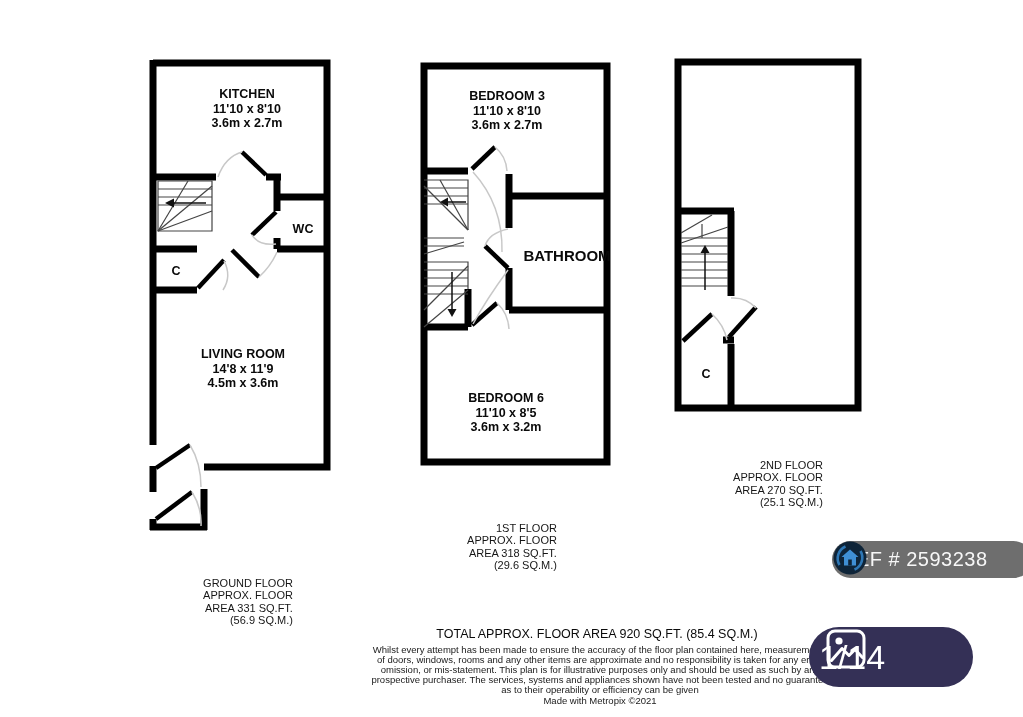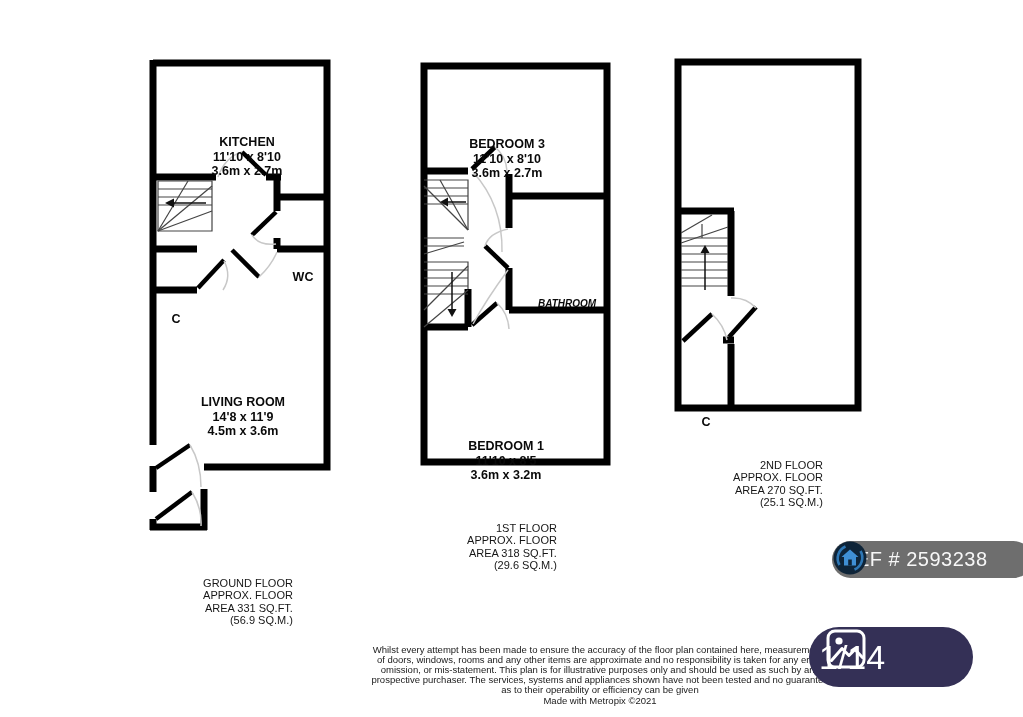--- a/index.html
+++ b/index.html
@@ -3,23 +3,23 @@
 <meta charset="utf-8">
 <style>
   html,body{margin:0;padding:0;background:#fff;}
   #stage{
     position:relative;width:1023px;height:717px;background:#ffffff;
     overflow:hidden;font-family:"Liberation Sans",sans-serif;color:#000;
   }
   svg{position:absolute;left:0;top:0;}
   .room-label{
     position:absolute;transform:translateX(-50%);text-align:center;
-    font-weight:bold;font-size:12.5px;line-height:14.5px;white-space:nowrap;color:#0a0a0a;margin-top:48px;
-  }
-  .room-label.small{font-size:10px;line-height:10px;font-style:italic;}
+    font-weight:bold;font-size:12.5px;line-height:14.5px;white-space:nowrap;color:#0a0a0a;
+  }
+  .room-label.small{font-size:15px;line-height:10px;}
   .floor-label{
     position:absolute;transform:translateX(-50%);text-align:right;
     font-size:11px;line-height:12.3px;white-space:nowrap;color:#161616;
   }
   .total-line{
     position:absolute;transform:translateX(-50%);text-align:center;
     font-size:12.5px;line-height:14px;white-space:nowrap;color:#0a0a0a;
   }
   .disclaimer{
     position:absolute;transform:translateX(-50%);text-align:center;
@@ -194,21 +194,21 @@
 
   <div class="room-label" style="left:507px;top:89px">
     <div>BEDROOM 3</div>
     <div>11'10 x 8'10</div>
     <div>3.6m x 2.7m</div>
   </div>
   <div class="room-label small" style="left:567px;top:251px">
     <div>BATHROOM</div>
   </div>
   <div class="room-label" style="left:506px;top:391px">
-    <div>BEDROOM 1</div>
+    <div>BEDROOM 6</div>
     <div>11'10 x 8'5</div>
     <div>3.6m x 3.2m</div>
   </div>
 
   <div class="room-label" style="left:706px;top:367px">
     <div>C</div>
   </div>
 
   <div class="floor-label" style="left:248px;top:577px">
     <div>GROUND FLOOR</div>
@@ -222,20 +222,21 @@
     <div>AREA 318 SQ.FT.</div>
     <div>(29.6 SQ.M.)</div>
   </div>
   <div class="floor-label" style="left:778px;top:459px">
     <div>2ND FLOOR</div>
     <div>APPROX. FLOOR</div>
     <div>AREA 270 SQ.FT.</div>
     <div>(25.1 SQ.M.)</div>
   </div>
 
+  <div class="total-line" style="left:597px;top:627px">TOTAL APPROX. FLOOR AREA 920 SQ.FT. (85.4 SQ.M.)</div>
   <div class="disclaimer" style="left:600px;top:645px">Whilst every attempt has been made to ensure the accuracy of the floor plan contained here, measurements</div>
   <div class="disclaimer" style="left:600px;top:655px">of doors, windows, rooms and any other items are approximate and no responsibility is taken for any error,</div>
   <div class="disclaimer" style="left:600px;top:665px">omission, or mis-statement. This plan is for illustrative purposes only and should be used as such by any</div>
   <div class="disclaimer" style="left:600px;top:675px">prospective purchaser. The services, systems and appliances shown have not been tested and no guarantee</div>
   <div class="disclaimer" style="left:600px;top:685px">as to their operability or efficiency can be given</div>
   <div class="disclaimer" style="left:600px;top:696px">Made with Metropix ©2021</div>
 
   <div class="ref-badge">
     <svg class="logo" viewBox="0 0 34 34">
       <circle cx="17" cy="17" r="16.5" fill="#0e2438"></circle>

